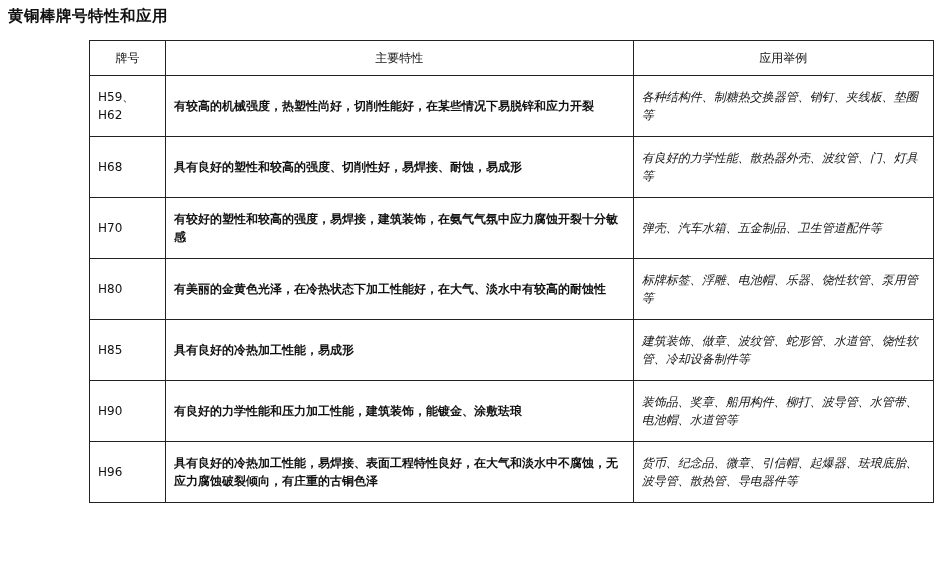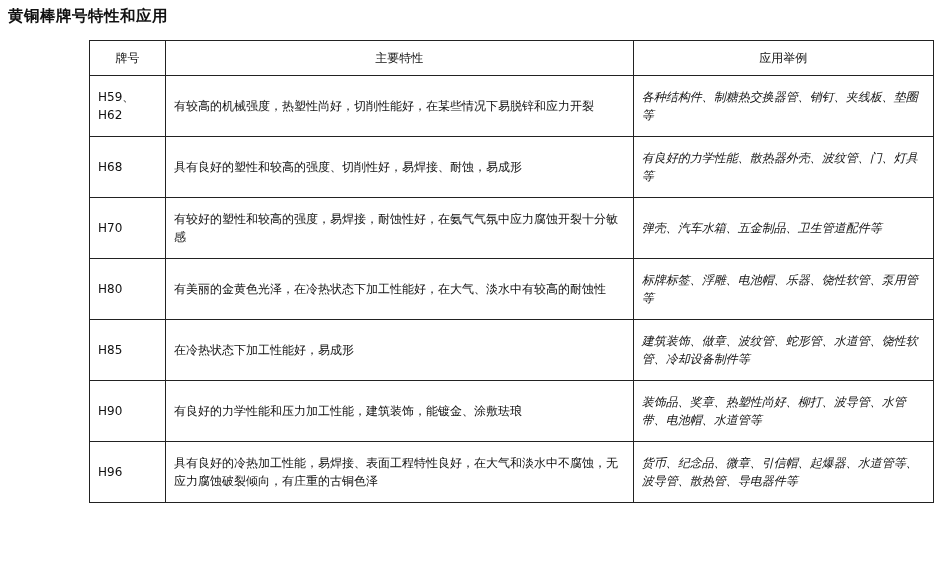--- a/index.html
+++ b/index.html
@@ -59,20 +59,21 @@
   .col-grade { width: 76px; }
   .col-props { width: 467px; }
   .col-apps  { width: 300px; }
 
   td.grade {
     text-align: left;
     white-space: pre-line;
   }
   td.props {
     text-align: left;
+    font-weight: bold;
   }
   td.apps {
     text-align: left;
     font-style: italic;
   }
   .row-h5962 td { height: 46px; }
   .row-h65 td { height: 46px; }
   .row-h68 td { height: 46px; }
   .row-h70 td { height: 46px; }
   .row-h80 td { height: 46px; }
@@ -108,40 +109,40 @@
           <td class="props">有较高的机械强度，热塑性尚好，切削性能好，在某些情况下易脱锌和应力开裂</td>
           <td class="apps">各种结构件、制糖热交换器管、销钉、夹线板、垫圈等</td>
         </tr>
         <tr class="row-h68">
           <td class="grade">H68</td>
           <td class="props">具有良好的塑性和较高的强度、切削性好，易焊接、耐蚀，易成形</td>
           <td class="apps">有良好的力学性能、散热器外壳、波纹管、门、灯具等</td>
         </tr>
         <tr class="row-h70">
           <td class="grade">H70</td>
-          <td class="props">有较好的塑性和较高的强度，易焊接，耐蚀性好，在氨气气氛中应力腐蚀开裂十分敏感</td>
+          <td class="props">有较好的塑性和较高的强度，易焊接，建筑装饰，在氨气气氛中应力腐蚀开裂十分敏感</td>
           <td class="apps">弹壳、汽车水箱、五金制品、卫生管道配件等</td>
         </tr>
         <tr class="row-h80">
           <td class="grade">H80</td>
           <td class="props">有美丽的金黄色光泽，在冷热状态下加工性能好，在大气、淡水中有较高的耐蚀性</td>
           <td class="apps">标牌标签、浮雕、电池帽、乐器、饶性软管、泵用管等</td>
         </tr>
         <tr class="row-h85">
           <td class="grade">H85</td>
-          <td class="props">在冷热状态下加工性能好，易成形</td>
+          <td class="props">具有良好的冷热加工性能，易成形</td>
           <td class="apps">建筑装饰、做章、波纹管、蛇形管、水道管、饶性软管、冷却设备制件等</td>
         </tr>
         <tr class="row-h90">
           <td class="grade">H90</td>
           <td class="props">有良好的力学性能和压力加工性能，建筑装饰，能镀金、涂敷珐琅</td>
-          <td class="apps">装饰品、奖章、热塑性尚好、柳打、波导管、水管带、电池帽、水道管等</td>
+          <td class="apps">装饰品、奖章、船用构件、柳打、波导管、水管带、电池帽、水道管等</td>
         </tr>
         <tr class="row-h96">
           <td class="grade">H96</td>
           <td class="props">具有良好的冷热加工性能，易焊接、表面工程特性良好，在大气和淡水中不腐蚀，无应力腐蚀破裂倾向，有庄重的古铜色泽</td>
-          <td class="apps">货币、纪念品、微章、引信帽、起爆器、水道管等、波导管、散热管、导电器件等</td>
+          <td class="apps">货币、纪念品、微章、引信帽、起爆器、珐琅底胎、波导管、散热管、导电器件等</td>
         </tr>
       </tbody>
     </table>
   </div>
 
 </div>
 
 </body></html>

